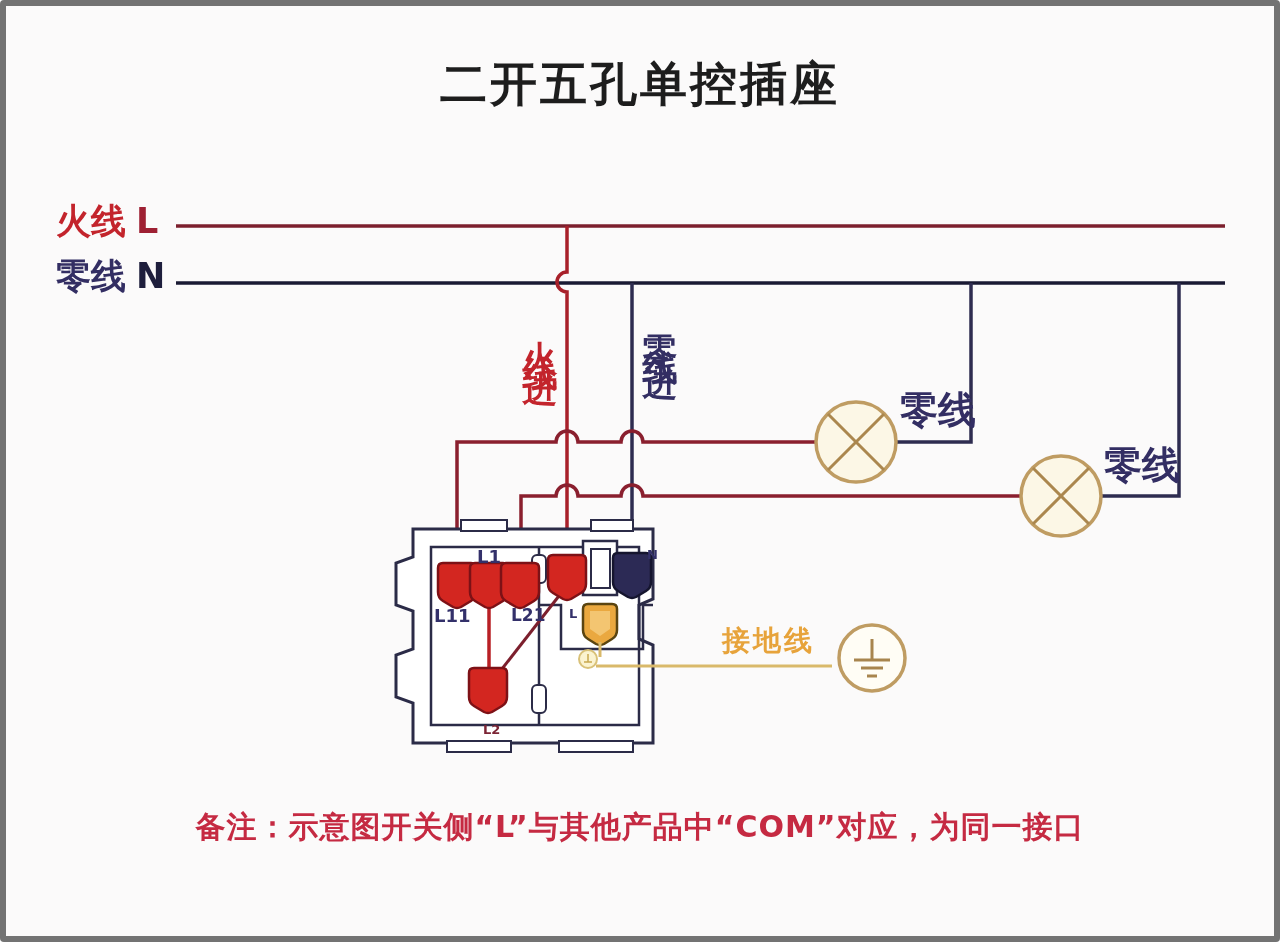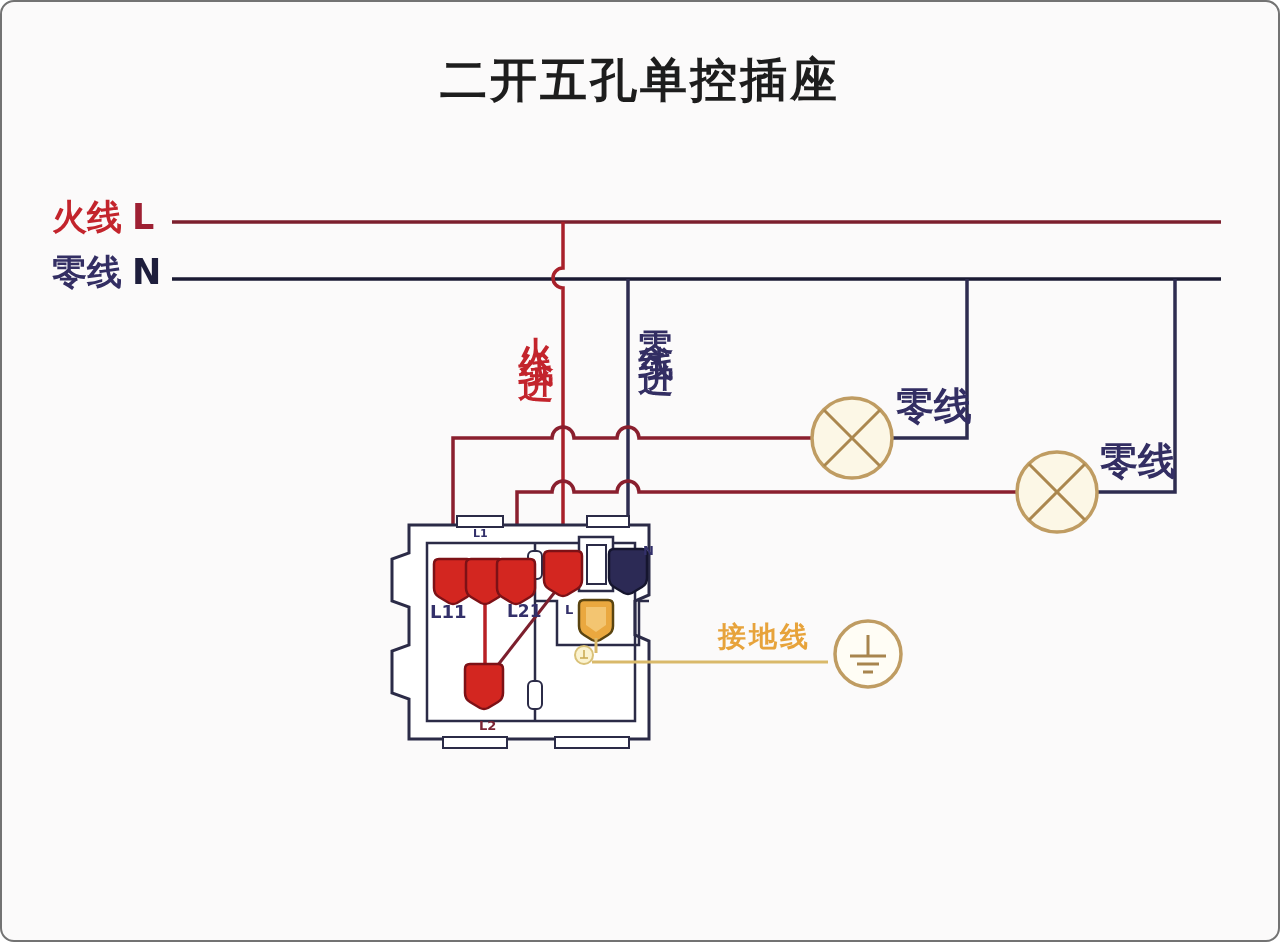--- a/index.html
+++ b/index.html
@@ -1,22 +1,22 @@
 <!DOCTYPE html>
 <html><head>
 <meta charset="utf-8">
 <style>
   html,body{margin:0;padding:0;background:#ffffff;}
   .stage{
     position:relative;
     width:1280px;height:942px;
     box-sizing:border-box;
     background:#fbfafa;
-    border:2px solid #737373;
-    border-radius:14px;
+    border:6px solid #737373;
+    border-radius:4px;
     overflow:hidden;
     font-family:"DejaVu Sans","Liberation Sans",sans-serif;
   }
   svg.diagram{position:absolute;left:0;top:0;}
   .lbl{position:absolute;font-weight:bold;white-space:nowrap;line-height:1;}
   .title{
     left:0;right:0;top:54px;text-align:center;
     font-size:47px;font-weight:800;color:#1d1d1d;letter-spacing:3px;
   }
   .wire-label{font-size:35px;}
@@ -32,21 +32,21 @@
   .neutral-in{left:636px;top:300px;color:#332e63;}
   .lamp-label{font-size:38px;color:#332e63;}
   .lamp1-label{left:894px;top:385px;}
   .lamp2-label{left:1098px;top:440px;}
   .ground-label{left:716px;top:621px;font-size:28px;color:#e7a33b;letter-spacing:3px;}
   .note{
     left:0;right:0;top:806px;text-align:center;
     font-size:30px;color:#c52a42;font-weight:700;letter-spacing:1px;
   }
   .term-lbl{color:#33306a;font-size:14px;}
-  .term-l1top{left:471px;top:526px;font-size:11px;}
+  .term-l1top{left:471px;top:542px;font-size:18px;}
   .term-l11{left:428px;top:601px;font-size:18px;}
   .term-l21{left:505px;top:601px;font-size:17px;}
   .term-l{left:563px;top:601px;font-size:13px;}
   .term-n{left:641px;top:542px;font-size:13px;}
   .term-l2{left:477px;top:711px;font-size:13px;color:#7c2535;margin-top:6px;}
 </style>
 </head>
 <body>
 
 <div class="stage">
@@ -151,13 +151,14 @@
 
   <div class="lbl ground-label">接地线</div>
 
   <div class="lbl term-lbl term-l1top">L1</div>
   <div class="lbl term-lbl term-l11">L11</div>
   <div class="lbl term-lbl term-l21">L21</div>
   <div class="lbl term-lbl term-l">L</div>
   <div class="lbl term-lbl term-n">N</div>
   <div class="lbl term-lbl term-l2">L2</div>
 
+  <div class="lbl note">备注：示意图开关侧“L”与其他产品中“COM”对应，为同一接口</div>
 </div>
 
 </body></html>

